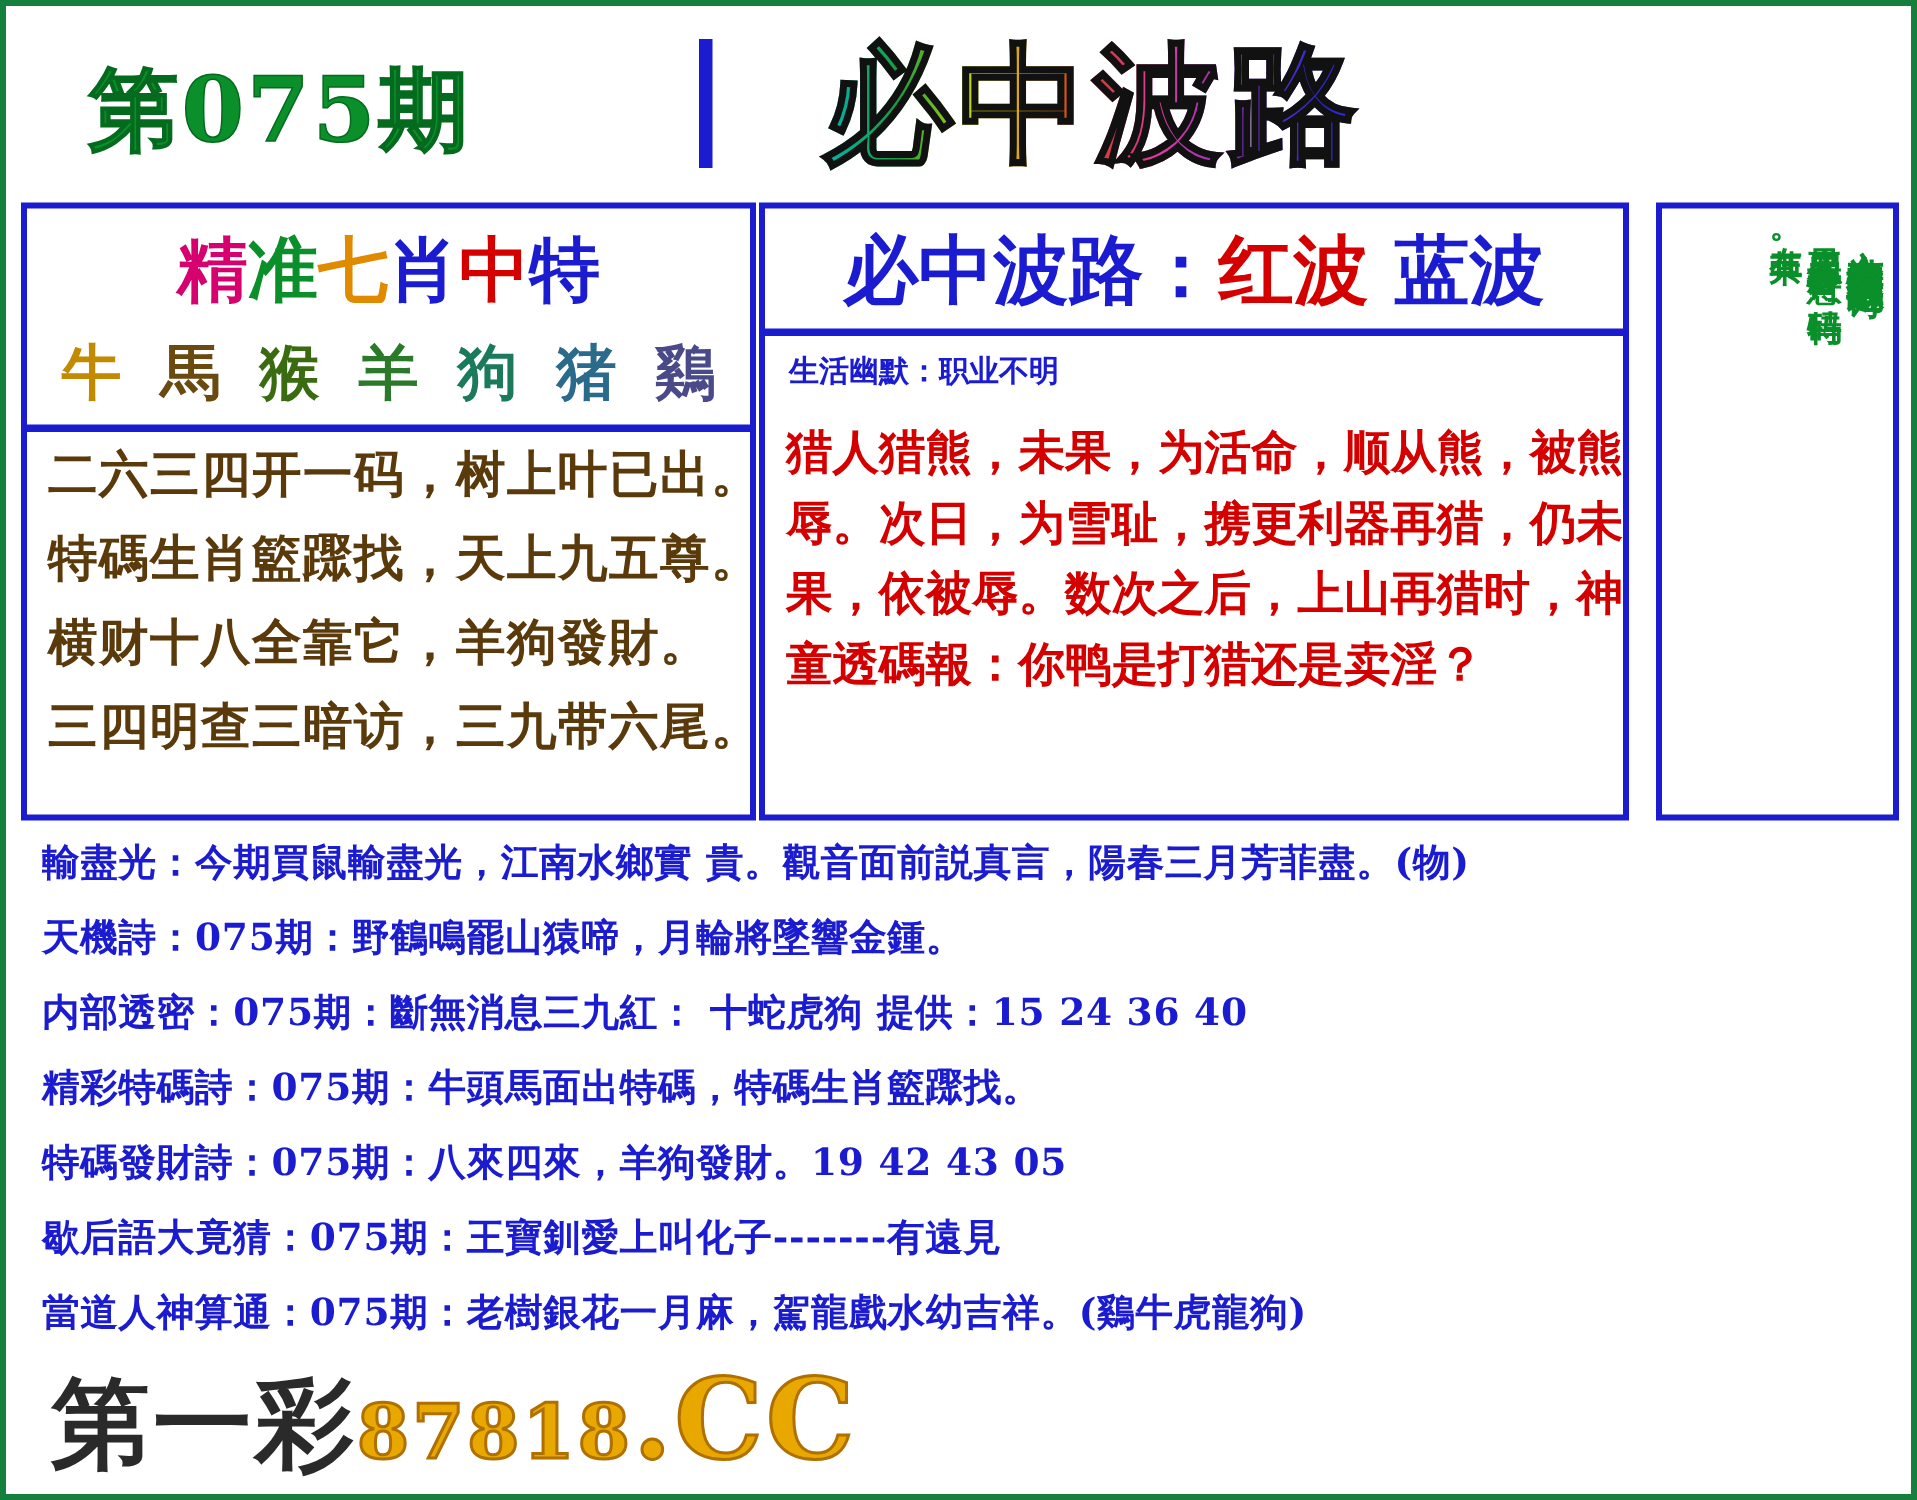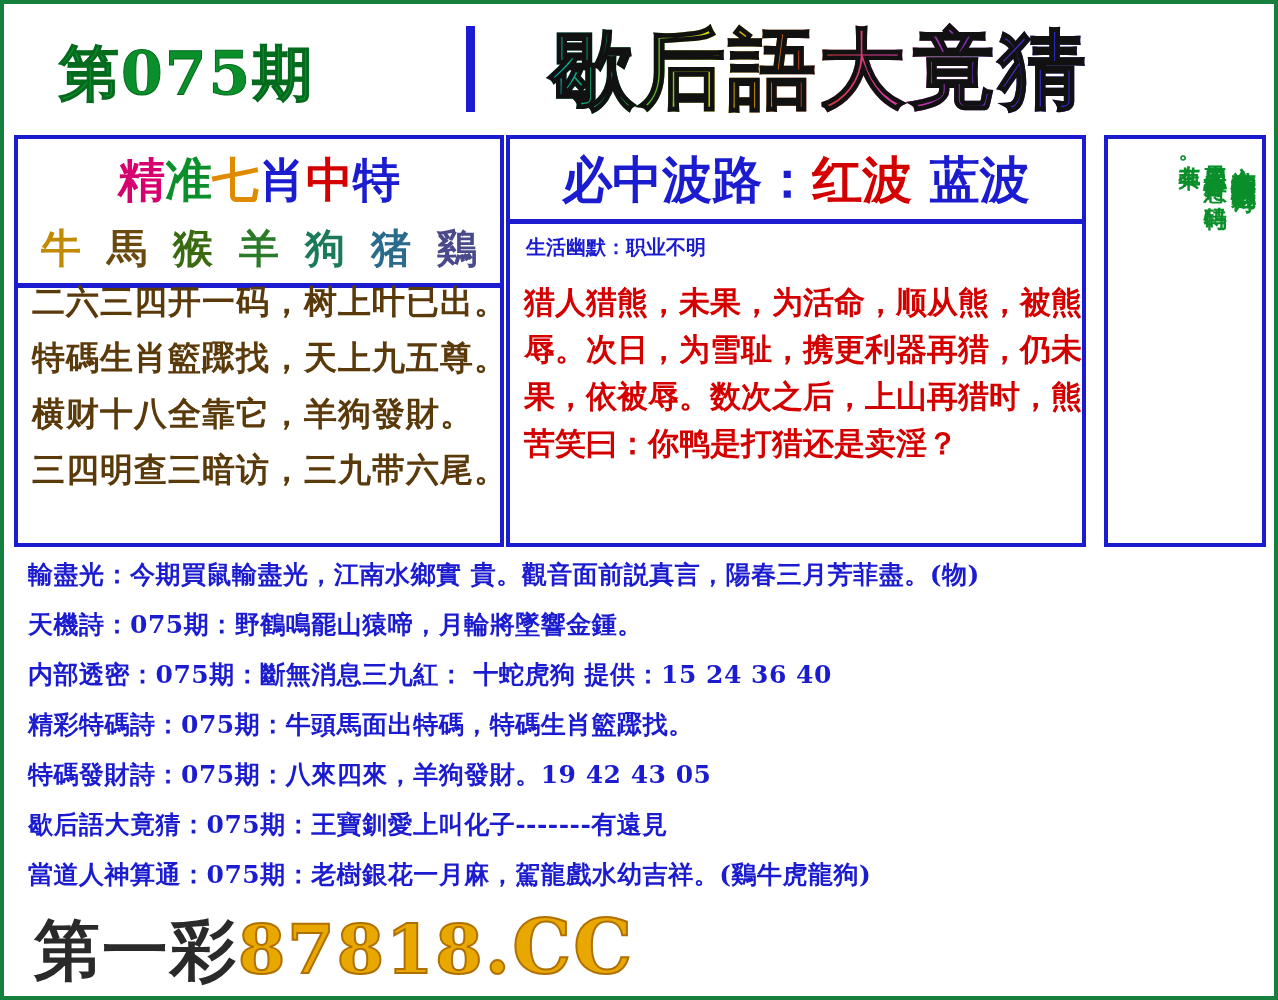--- a/index.html
+++ b/index.html
@@ -85,21 +85,21 @@
   .zodiac-list span:nth-child(3){ color:#3a6b10; }
   .zodiac-list span:nth-child(4){ color:#2a7a2a; }
   .zodiac-list span:nth-child(5){ color:#1a7a5a; }
   .zodiac-list span:nth-child(6){ color:#2a6a8a; }
   .zodiac-list span:nth-child(7){ color:#4a4a8a; }
 
   .hr-blue {
     position:absolute; left:0; width:100%; height:5px; background:#1b1bd0;
   }
   .poem-lines {
-    position:absolute; left:14px; top:141px; width:458px;
+    position:absolute; left:14px; top:155px; width:458px;
   }
   .poem-line {
     font-size:33px; font-weight:bold;
     font-family:"DejaVu Serif", serif;
     color:#5a3a0a;
     letter-spacing:1px;
     margin-bottom:11px;
     white-space:nowrap;
   }
   
@@ -171,33 +171,33 @@
     font-size:66px; font-weight:bold;
     font-family:"DejaVu Serif", serif;
     color:#2a2a2a;
     letter-spacing:2px;
     white-space:nowrap;
     pointer-events:none;
   }
   .watermark .num {
     color:#e8a800;
     -webkit-text-stroke:2px #b07000;
-    font-size:68px;
+    font-size:50px;
   }
   .watermark .cc { color:#e8a800; -webkit-text-stroke:2px #b07000; font-size:74px;}
 </style>
 </head>
 <body>
 
 <div class="page">
 
   <div class="header">
     <div class="issue">第075期</div>
     <div class="divider-bar"></div>
-    <div class="title">歇后語大竟猜</div>
+    <div class="title">必中波路</div>
   </div>
 
   <div class="top-row">
 
     <div class="panel panel-left">
       <div class="zodiac-title">
         <span class="zt1">精</span><span class="zt2">准</span><span class="zt3">七</span><span class="zt4">肖</span><span class="zt5">中</span><span class="zt4">特</span>
       </div>
       <div class="zodiac-list">
         <span>牛</span>
@@ -216,21 +216,21 @@
         <div class="poem-line">三四明查三暗访，三九带六尾。</div>
       </div>
     </div>
 
     <div class="panel panel-mid">
       <div class="mid-title">
         <span>必中波路：</span><span class="red">红波</span>&nbsp;<span class="blue2">蓝波</span>
       </div>
       <div class="hr-blue" style="top:80px;"></div>
       <div class="joke-head">生活幽默：职业不明</div>
-      <div class="joke-body">猎人猎熊，未果，为活命，顺从熊，被熊辱。次日，为雪耻，携更利器再猎，仍未果，依被辱。数次之后，上山再猎时，熊苦笑曰：你鸭是打猎还是卖淫？</div>
+      <div class="joke-body">猎人猎熊，未果，为活命，顺从熊，被熊辱。次日，为雪耻，携更利器再猎，仍未果，依被辱。数次之后，上山再猎时，神童透碼報：你鸭是打猎还是卖淫？</div>
     </div>
 
     <div class="panel panel-right">
       <div class="vtext-wrap">
         <div class="vcol c1">六合神童特别奉献透码诗</div>
         <div class="vcol c2">只要用心解开诗意，特码</div>
         <div class="vcol c3">在其中。</div>
       </div>
     </div>
   </div>

